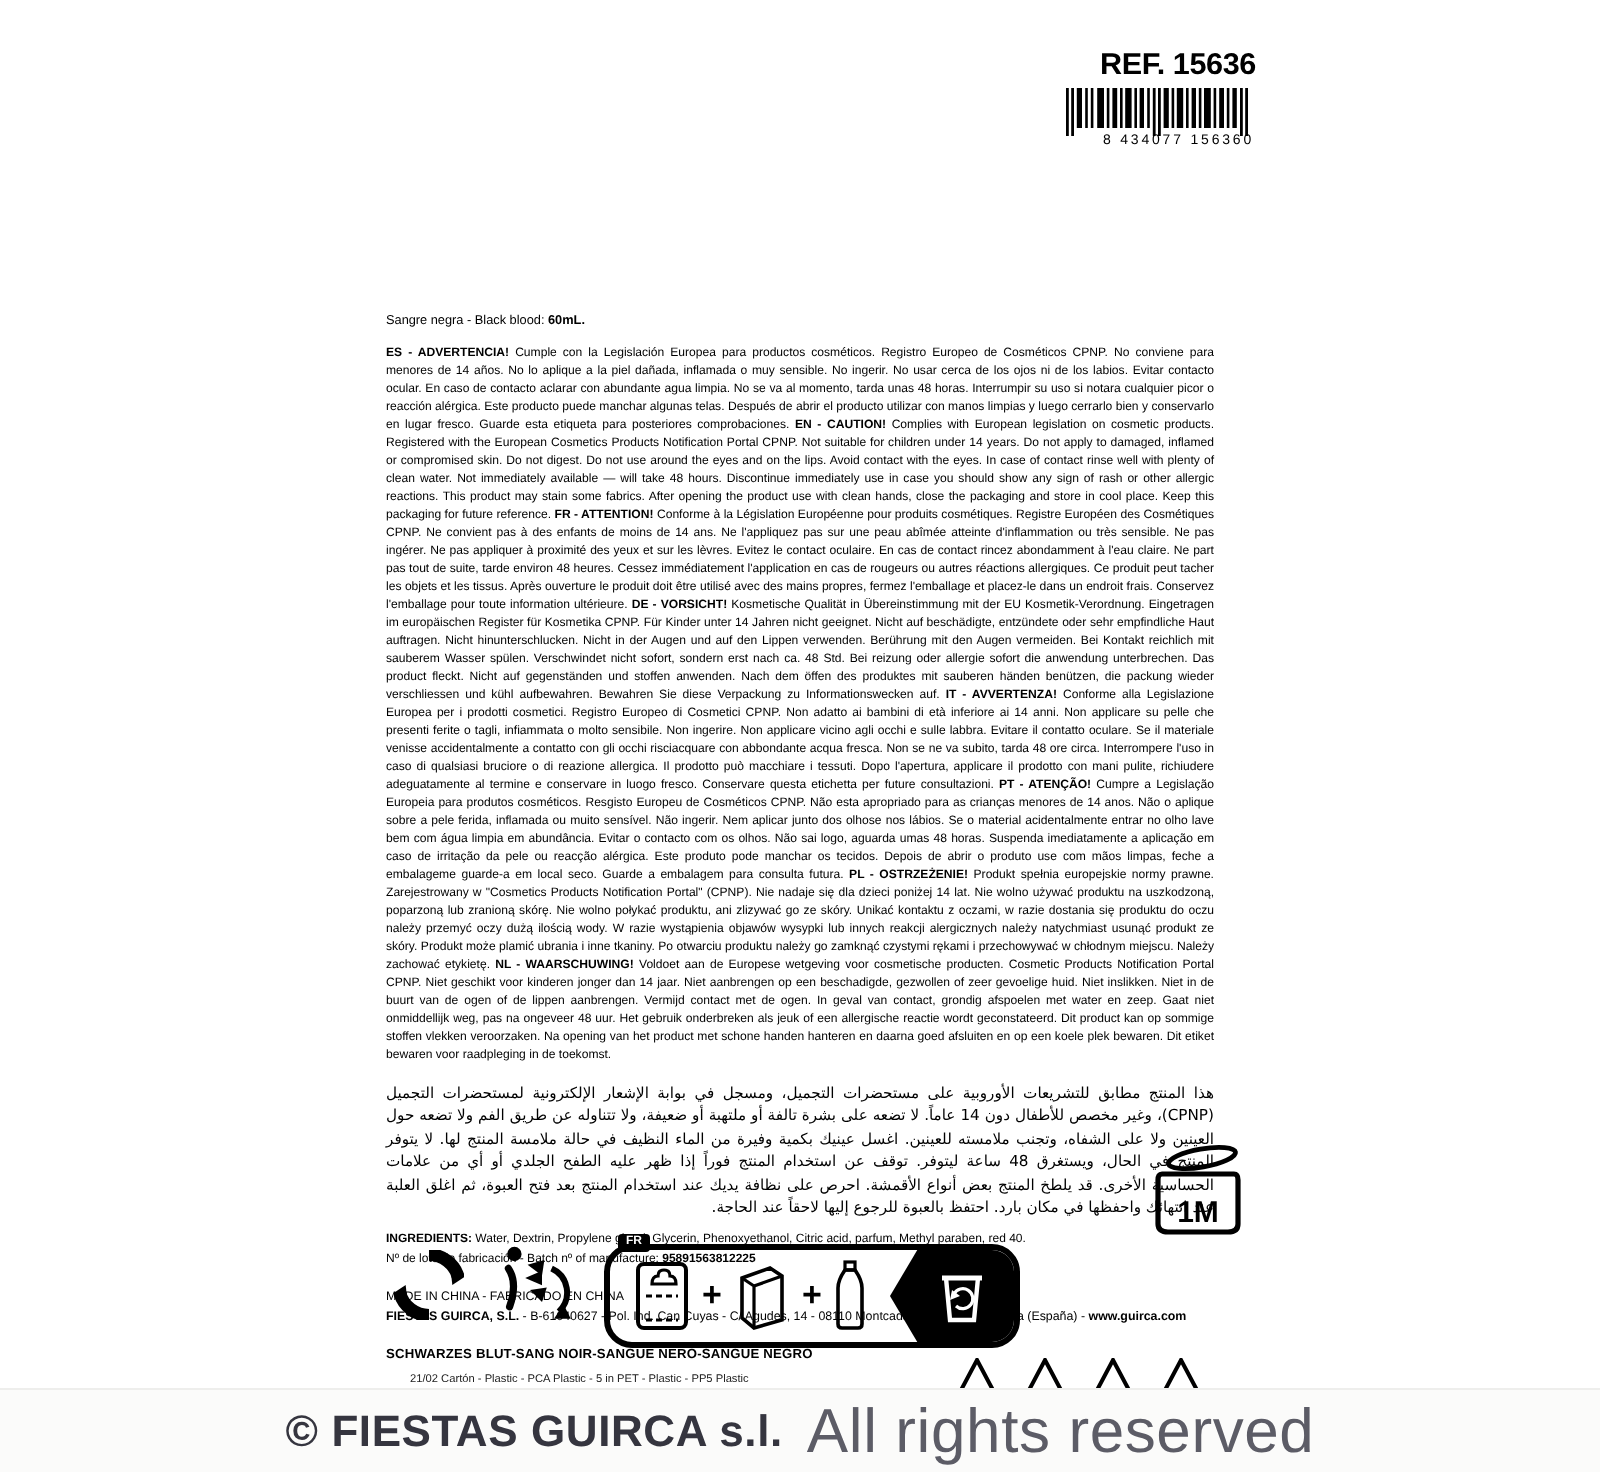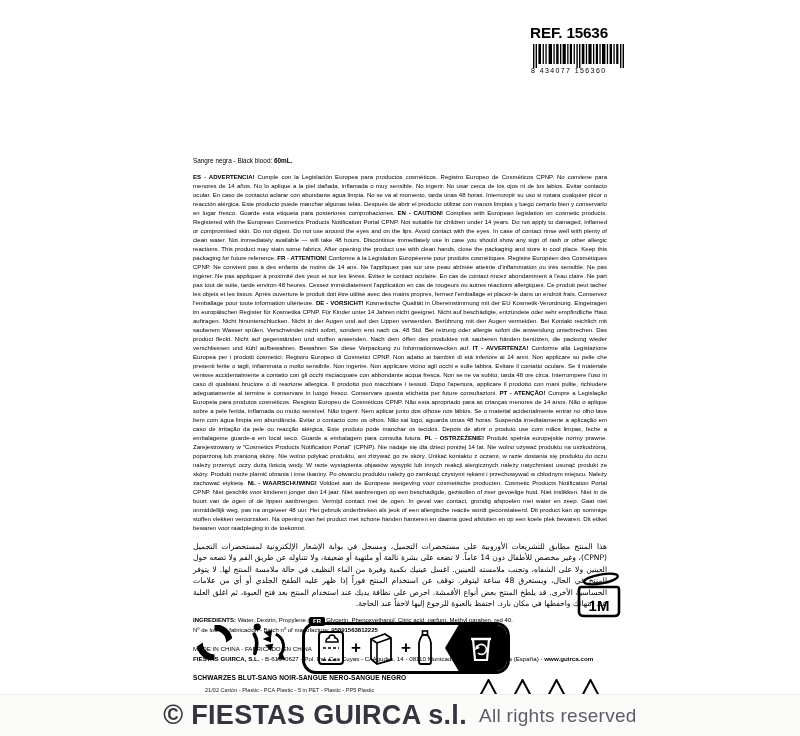--- a/index.html
+++ b/index.html
@@ -3,21 +3,21 @@
 <meta charset="utf-8">
 <style>
   html,body{margin:0;padding:0;}
   body{
     width:800px;height:736px;position:relative;overflow:hidden;
     background:#ffffff;
     font-family:"Liberation Sans","DejaVu Sans",sans-serif;
     color:#000;
   }
   
-  .ref-block{position:absolute;left:531px;top:24px;width:96px;text-align:left;}
+  .ref-block{position:absolute;left:531px;top:24px;width:96px;text-align:right;}
   .ref-num{font-weight:bold;font-size:15px;letter-spacing:-0.2px;transform:scaleX(1.02);}
   .barcode{margin-top:3px;}
   .barcode svg{display:block;margin:0 auto;}
   .barcode-digits{font-size:7px;letter-spacing:1.4px;margin-top:-1px;white-space:nowrap;}
   
   .textcol{position:absolute;left:193px;top:156px;width:414px;}
   .sizeline{font-size:6.4px;line-height:9px;margin:0 0 8px 0;}
   .warnings{font-size:6.05px;line-height:9px;text-align:justify;margin:0;}
   .warnings b{font-weight:bold;}
   .arabic{direction:rtl;font-size:7.6px;line-height:11.4px;text-align:justify;margin:8px 0 0 0;font-family:"DejaVu Sans",sans-serif;}
@@ -41,22 +41,22 @@
             clip-path:polygon(22% 0,100% 0,100% 100%,22% 100%,0 50%);
             display:flex;align-items:center;justify-content:center;padding-left:10px;box-sizing:border-box;}
   
   .fineprint{position:absolute;left:205px;top:687px;width:330px;font-size:5.6px;color:#222;
              white-space:nowrap;z-index:1;}
   .tri-row{position:absolute;left:479px;top:679px;display:flex;gap:15px;z-index:1;}
   
   .footer{position:absolute;left:0;bottom:0;width:800px;height:41px;background:#fbfbfa;
           border-top:1px solid #eeeeec;display:flex;align-items:center;justify-content:center;
           gap:12px;z-index:5;}
-  .footer .copy{font-weight:bold;font-size:27px;color:#35353f;letter-spacing:0.3px;}
-  .footer .rights{font-size:19px;color:#5c5c66;letter-spacing:0.3px;}
+  .footer .copy{font-weight:bold;font-size:22px;color:#35353f;letter-spacing:0.3px;}
+  .footer .rights{font-size:31px;color:#5c5c66;letter-spacing:0.3px;}
 </style>
 </head>
 <body>
 
 <div class="ref-block">
   <div class="ref-num">REF. 15636</div>
   <div class="barcode">
     <svg width="92" height="24" viewBox="0 0 92 24">
       <g fill="#000">
         <rect x="0" y="0" width="1.4" height="24"></rect>

